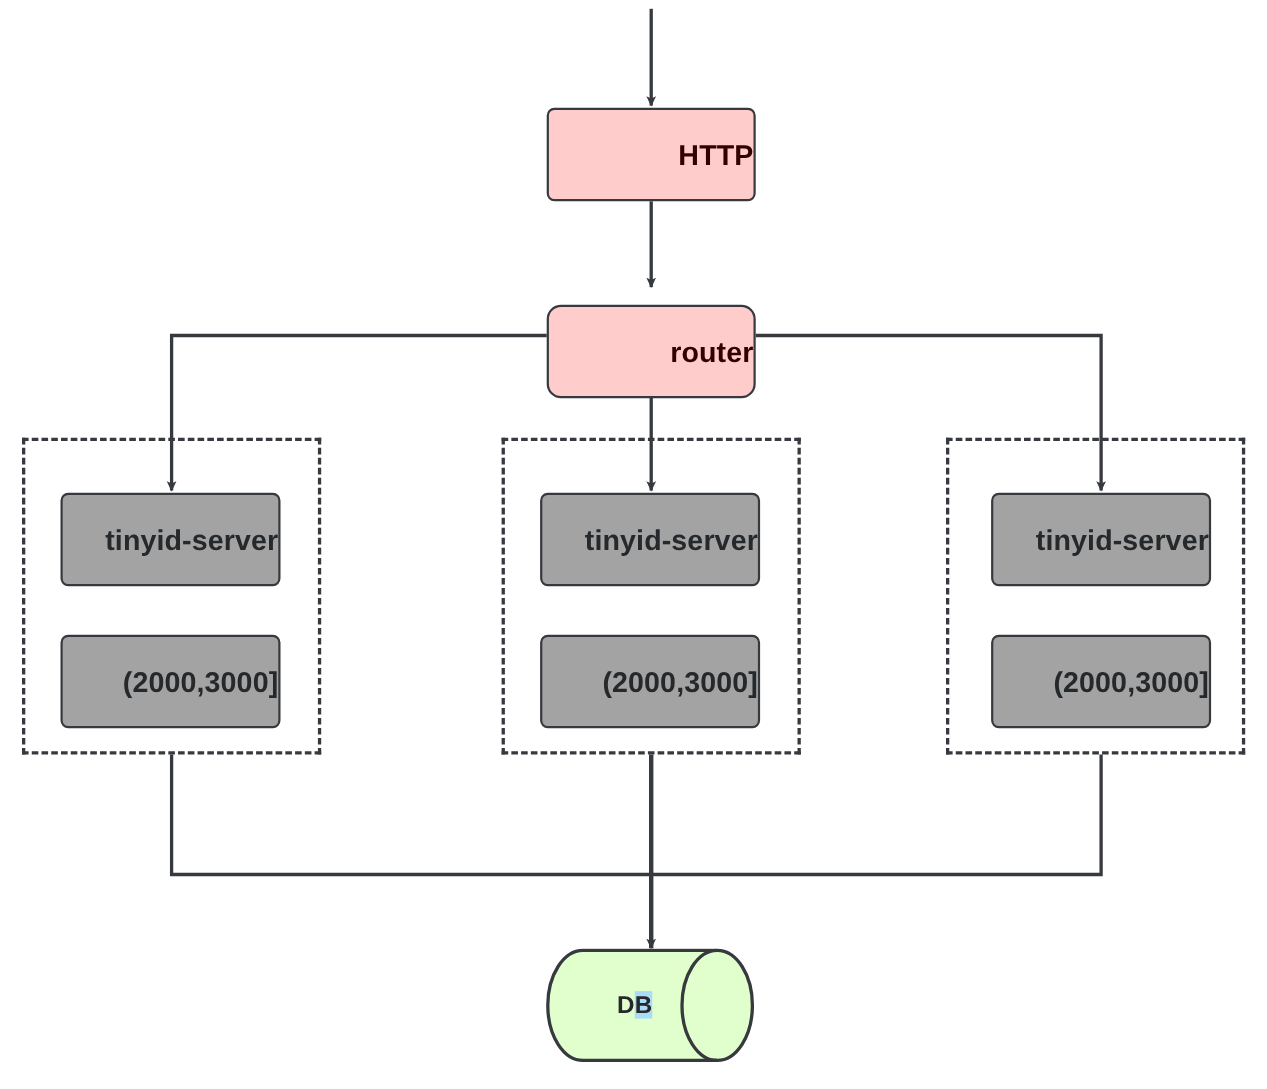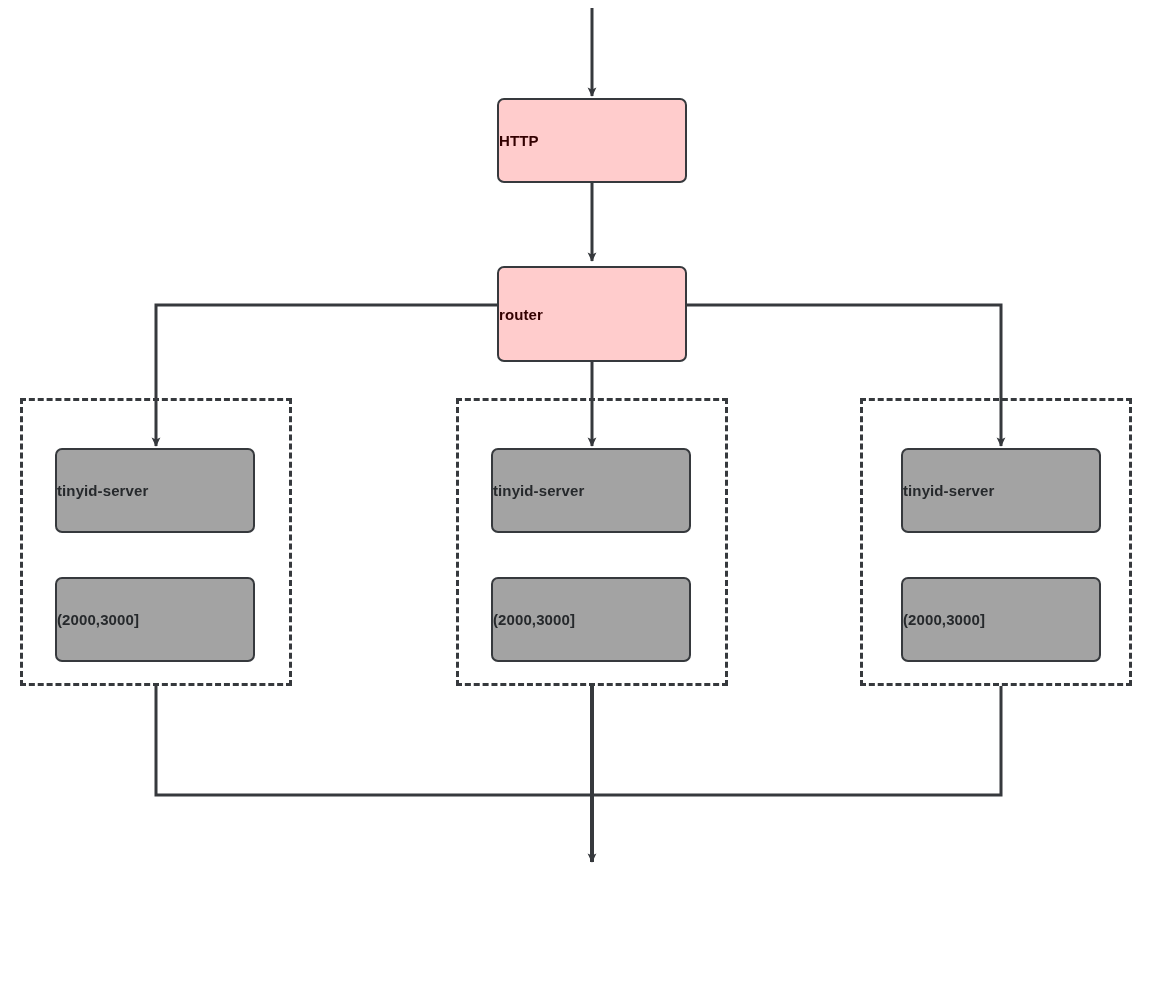--- a/index.html
+++ b/index.html
@@ -23,25 +23,25 @@
     top: 0;
     width: 1152px;
     height: 990px;
     pointer-events: none;
   }
   .node {
     position: absolute;
     box-sizing: border-box;
     display: flex;
     align-items: center;
-    justify-content: flex-start;
+    justify-content: flex-end;
     border: 2px solid #36393d;
     border-radius: 7px;
     font-weight: bold;
-    font-size: 15px;
+    font-size: 26px;
     letter-spacing: 0.1px;
     line-height: 1;
     text-align: center;
     z-index: 3;
   }
   .node-pink {
     background: #ffcccc;
     color: #330000;
   }
   .node-blue {
@@ -109,21 +109,21 @@
 
     <path d="M1001,686 L1001,795 L592,795" stroke="#36393d" stroke-width="3" fill="none"></path>
 
     <path d="M592,686 L592,862" stroke="#36393d" stroke-width="4" fill="none" marker-end="url(#ah)"></path>
   </svg>
 
   <div class="node node-pink" style="left:497px; top:98px; width:190px; height:85px;">
     <span>HTTP</span>
   </div>
 
-  <div class="node node-pink" style="left:497px; top:266px; width:190px; height:96px;">
+  <div class="node node-pink" style="left:497px; top:277px; width:190px; height:85px;border-radius:13px;">
     <span>router</span>
   </div>
 
   <div class="group-box" style="left:20px; top:398px; width:272px; height:288px;"></div>
 
   <div class="node node-blue" style="left:55px; top:448px; width:200px; height:85px;">
     <span>tinyid-server</span>
   </div>
 
   <div class="node node-blue" style="left:55px; top:577px; width:200px; height:85px;">
@@ -143,14 +143,25 @@
   <div class="group-box" style="left:860px; top:398px; width:272px; height:288px;"></div>
 
   <div class="node node-blue" style="left:901px; top:448px; width:200px; height:85px;">
     <span>tinyid-server</span>
   </div>
 
   <div class="node node-blue" style="left:901px; top:577px; width:200px; height:85px;">
     <span>(2000,3000]</span>
   </div>
 
+  <div class="cyl" style="left:496px; top:862px; width:190px; height:104px;">
+    <svg width="190" height="104" viewBox="0 0 190 104" xmlns="http://www.w3.org/2000/svg">
+      <path d="M34,2 L156,2 A32,50 0 0 1 156,102 L34,102 A32,50 0 0 1 34,2 Z" fill="#e1ffcc" stroke="#36393d" stroke-width="3"></path>
+      <path d="M156,2 A32,50 0 0 0 156,102" fill="none" stroke="#36393d" stroke-width="3"></path>
+    </svg>
+    <div class="cyl-label">
+      <span class="lbl-shift">
+        <span>D</span><span class="sel">B</span>
+      </span>
+    </div>
+  </div>
 
 </div>
 
 </body></html>

